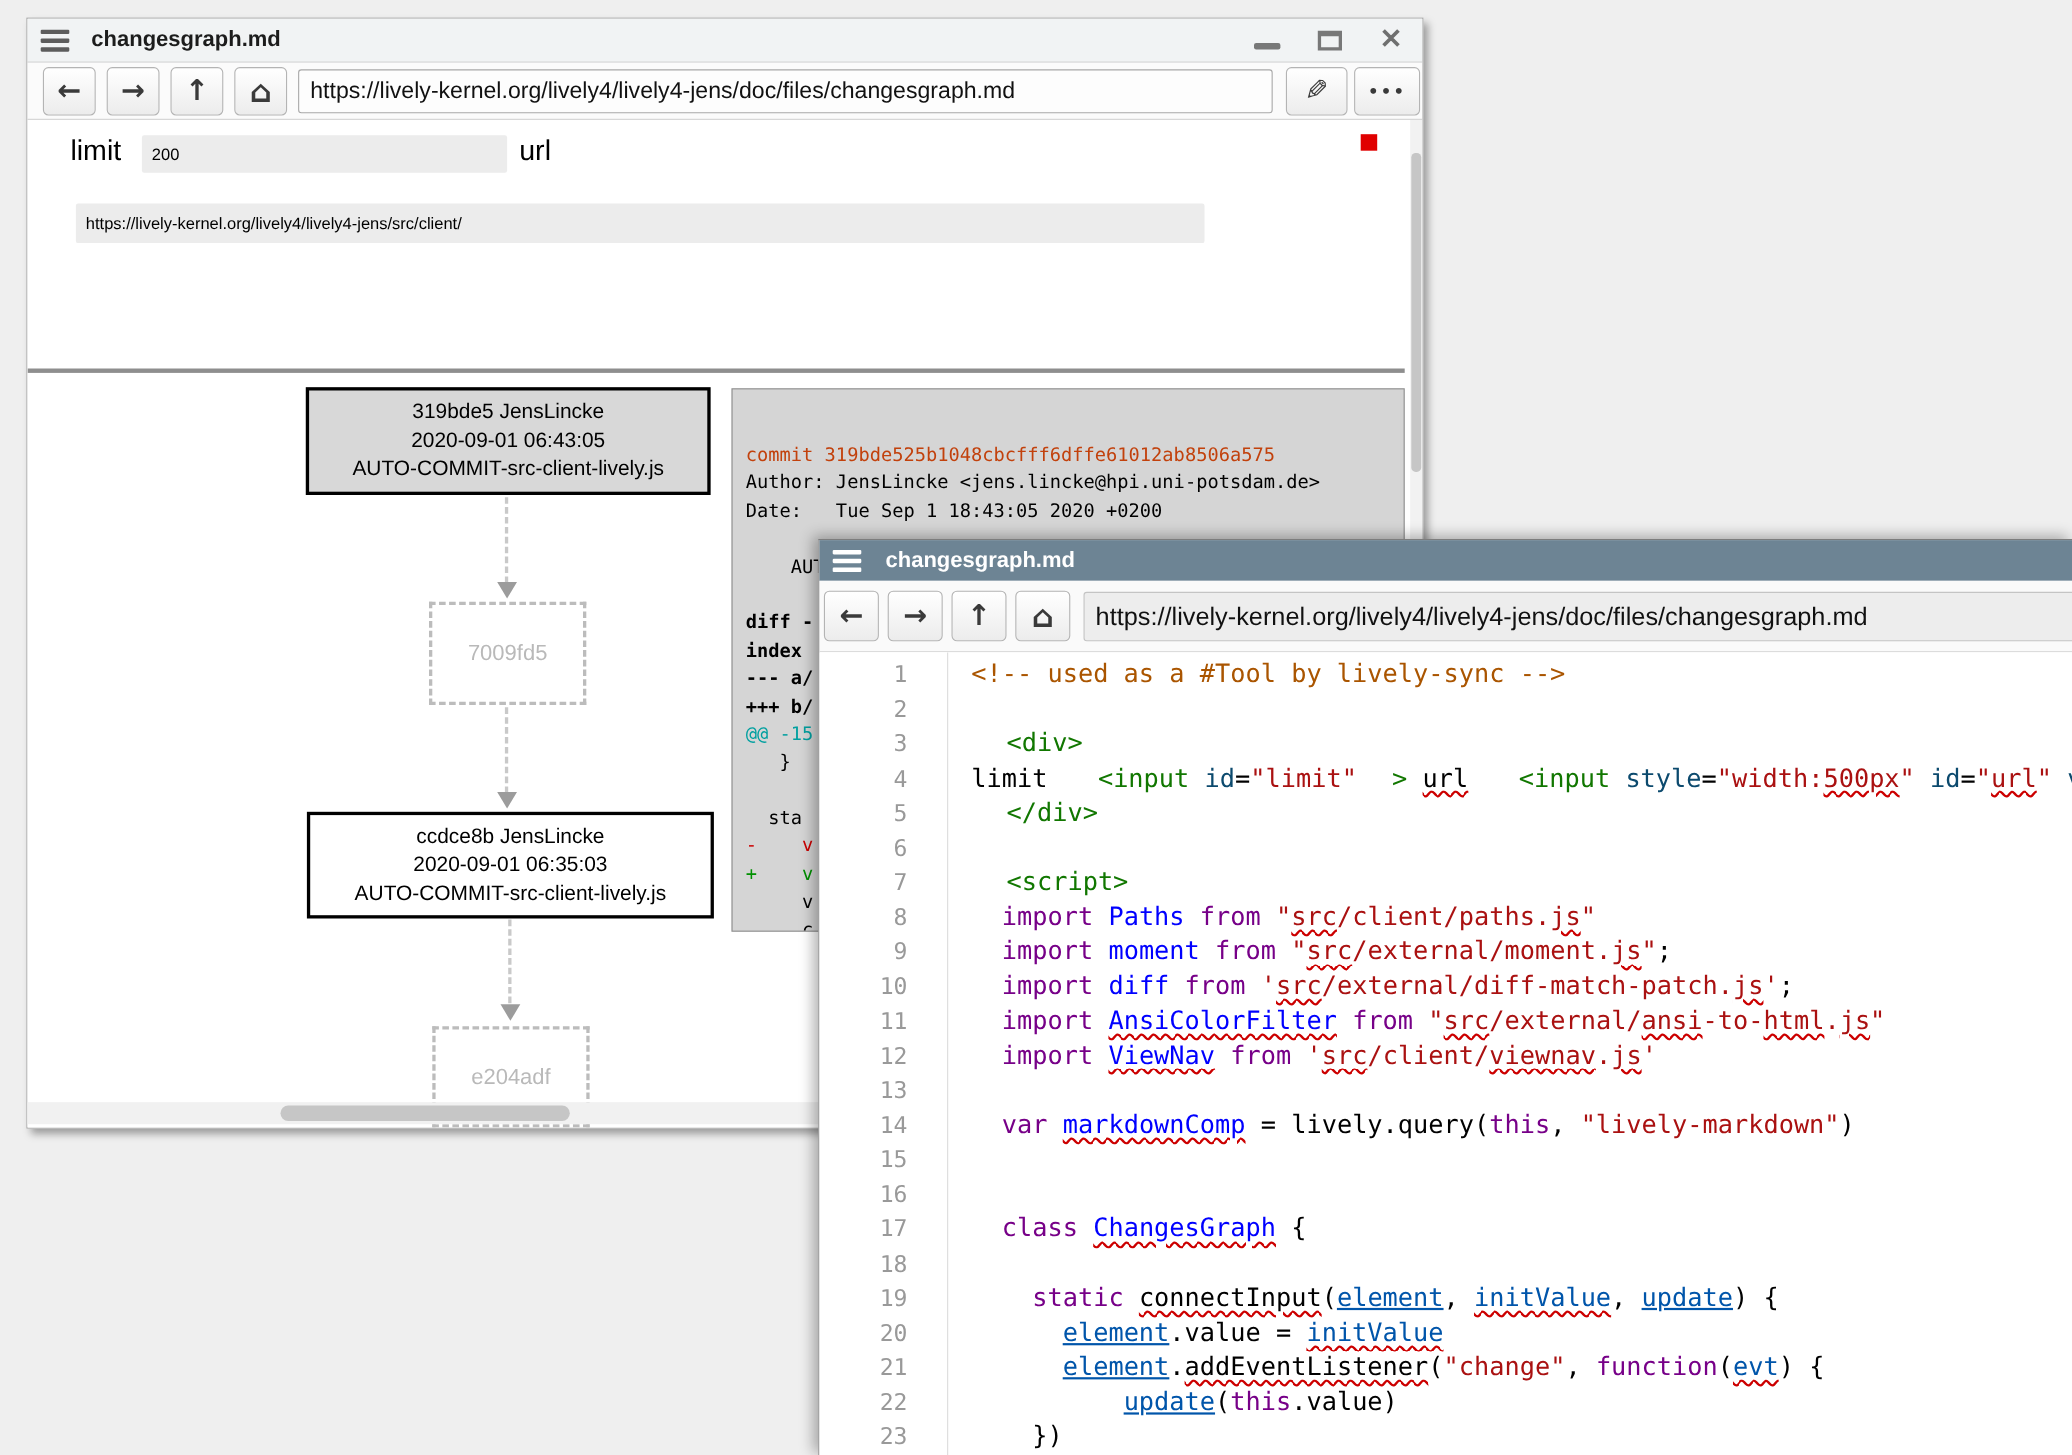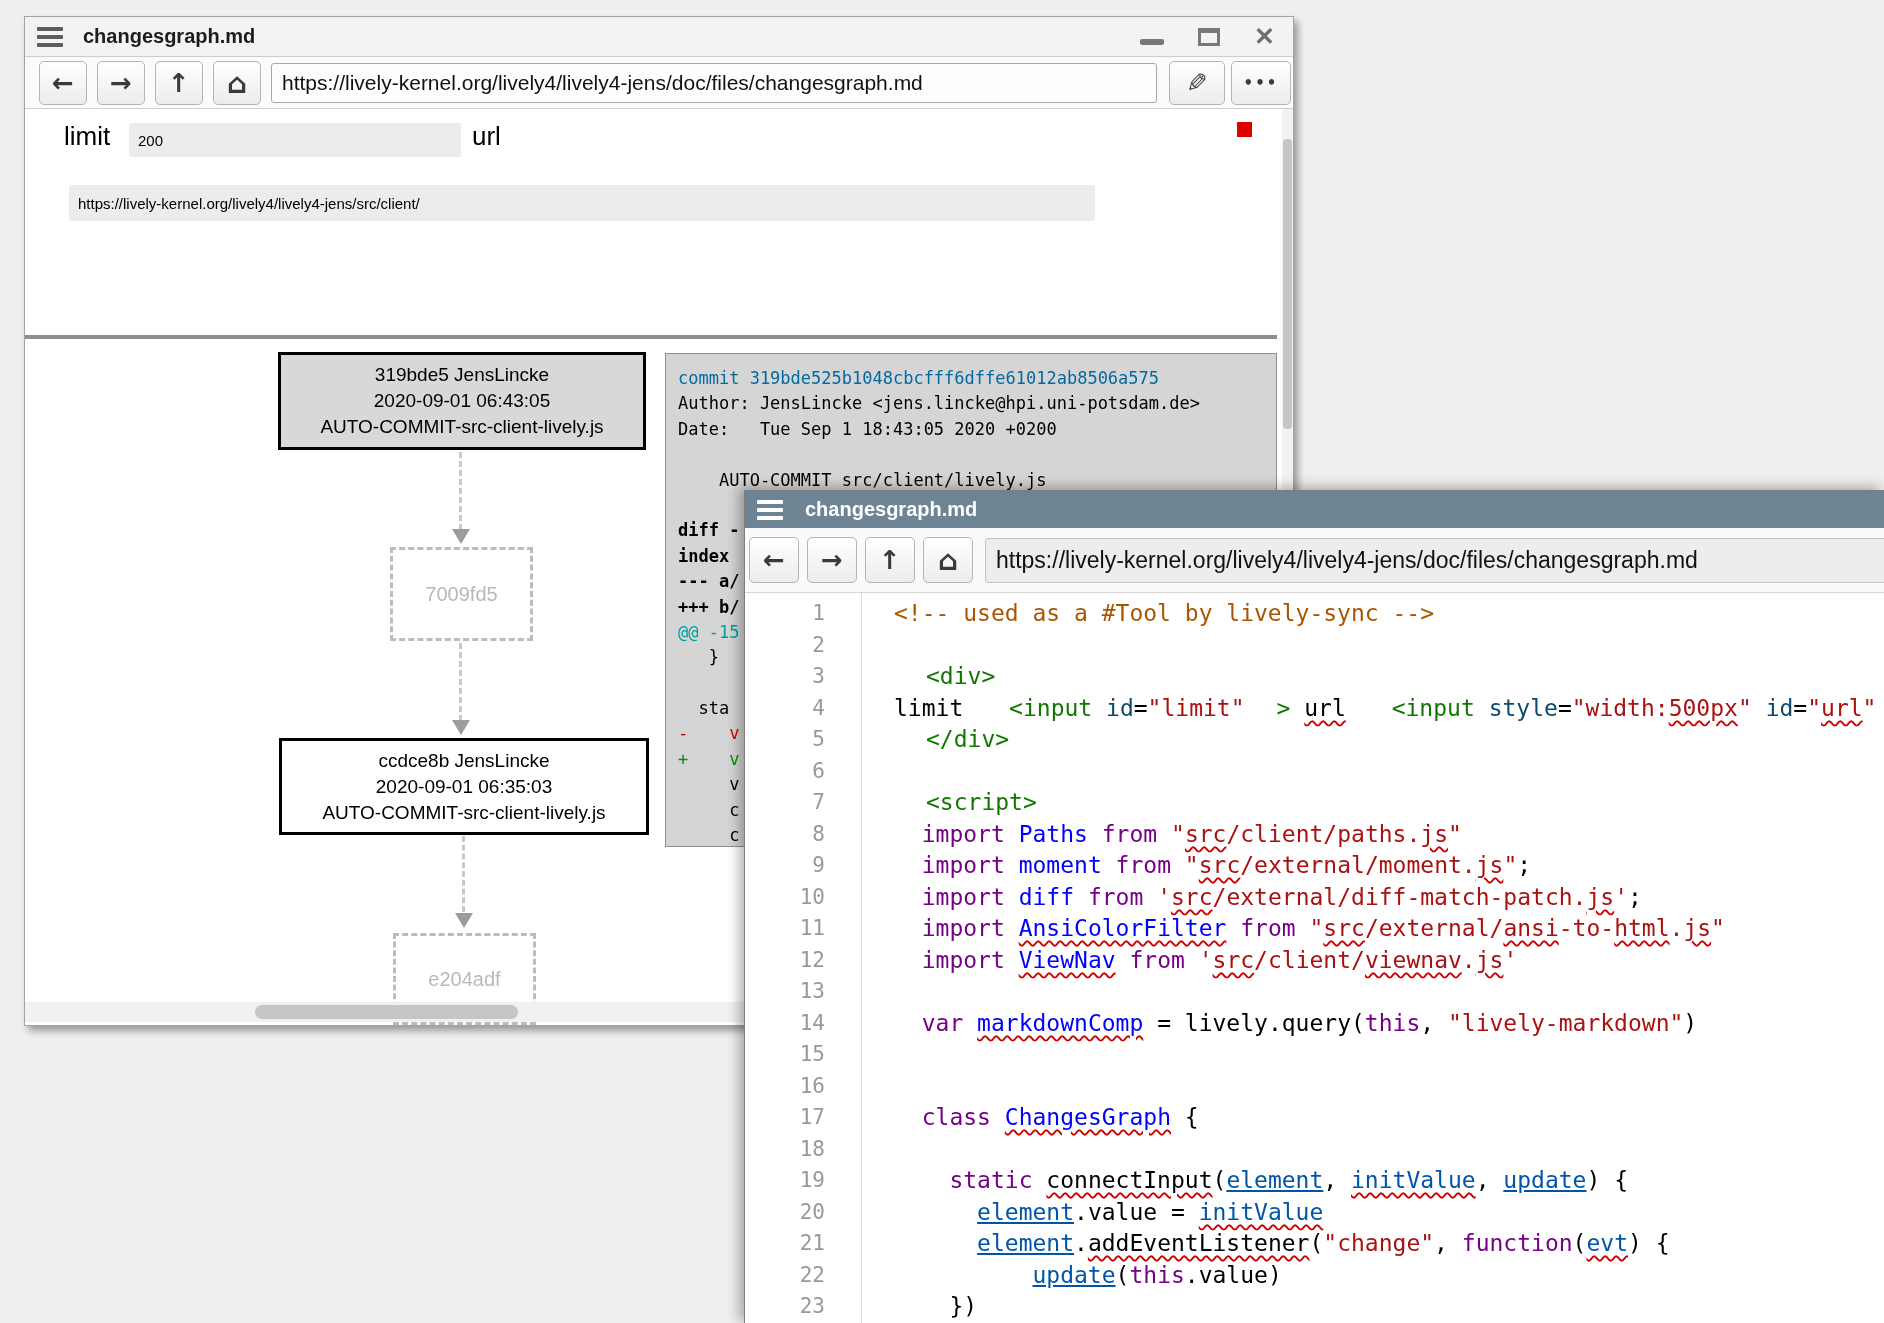--- a/index.html
+++ b/index.html
@@ -62,21 +62,21 @@
   .hsb { position:absolute; left:0; top:893px; width:1257px; height:20px; background:#f1f1f1; }
   .hsb-thumb { position:absolute; left:230px; top:3px; width:263px; height:14px; background:#c6c6c6; border-radius:7px; }
   .vsb { position:absolute; left:1257px; top:0; width:11px; height:916px; background:#f2f2f2; }
   .vsb-thumb { position:absolute; left:1px; top:30px; width:9px; height:290px; background:#c6c6c6; border-radius:4px; }
 
   
   .diff { position:absolute; left:640px; top:244px; width:612px; height:494px; background:#d5d5d5;
           border:1px solid #8f8f8f; padding:12px 0 0 12px; overflow:hidden; }
   .dl { display:block; white-space:pre; font-family:"DejaVu Sans Mono",monospace; font-size:17px;
         height:25.4px; line-height:25.4px; color:#000; }
-  .dl-orange { color:#0369a1; }
+  .dl-orange { color:#c2410c;margin-top:36px; }
   .dl-teal { color:#00a0a0; }
   .dl-red { color:#cc0000; }
   .dl-green { color:#009000; }
   .dl-bold { font-weight:bold; }
 
   
   #fw { left:744px; top:490px; width:1141px; height:834px; border-left:1px solid #7d7d7d;
         border-top:1px solid #7d7d7d; box-shadow:-5px -3px 12px rgba(0,0,0,.3); z-index:10; }
   .fw-title { position:absolute; left:0; top:0; right:0; height:37px; background:#6d8494;
               display:flex; align-items:center; }
@@ -89,21 +89,21 @@
   #fw .b3 { left:120px; width:50px; }
   #fw .b4 { left:178px; width:50px; font-size:28px; }
   #fw .urlbar { left:240px; top:10px; right:-2px; height:45px; background:#ededed;
                 border:1px solid #c4c4c4; font-size:23px; }
 
   .editor { position:absolute; left:0; top:102px; right:0; bottom:0; background:#fff; overflow:hidden; }
   .gutter { position:absolute; left:0; top:0; bottom:0; width:117px; background:#fff;
             border-right:1px solid #dcdcdc; padding-top:5px; }
   .ln { height:31.5px; line-height:31.5px; text-align:right; padding-right:36px;
         font-family:"DejaVu Sans Mono",monospace; font-size:21px; color:#999; }
-  .codecol { position:absolute; left:118px; top:0; right:0; bottom:0; padding:5px 0 0 31px; overflow:hidden; }
+  .codecol { position:absolute; left:118px; top:0; right:0; bottom:0; padding:5px 0 0 20px; overflow:hidden; }
   .code-line { height:31.5px; line-height:31.5px; white-space:pre;
                font-family:"DejaVu Sans Mono",monospace; font-size:23px; color:#000; }
   .tk-plain { color:#000; }
   .tk-comment { color:#aa5500; }
   .tk-tag { color:#117700;margin-left:32px; }
   .tk-attr { color:#0c4a6e; }
   .tk-str { color:#aa1111; }
   .tk-kw { color:#770088; }
   .tk-def { color:#0000ff; }
   .tk-var { color:#0055aa;text-decoration:underline; }

